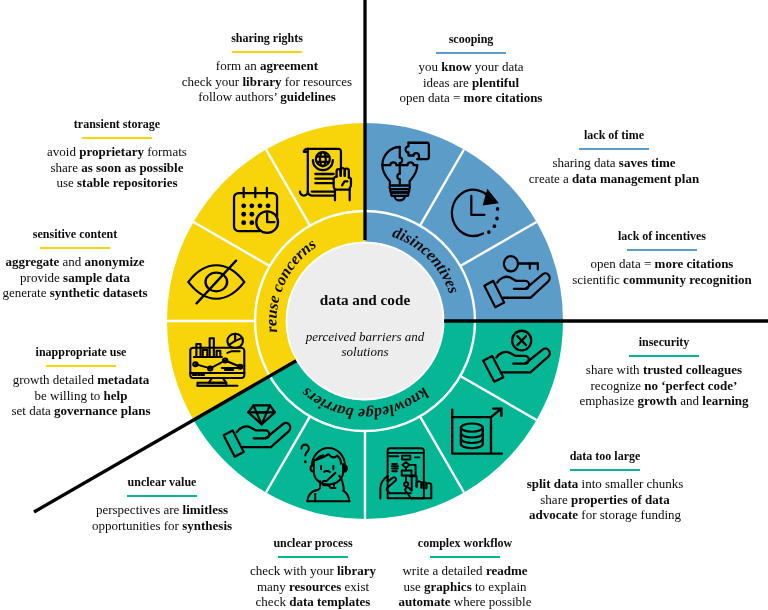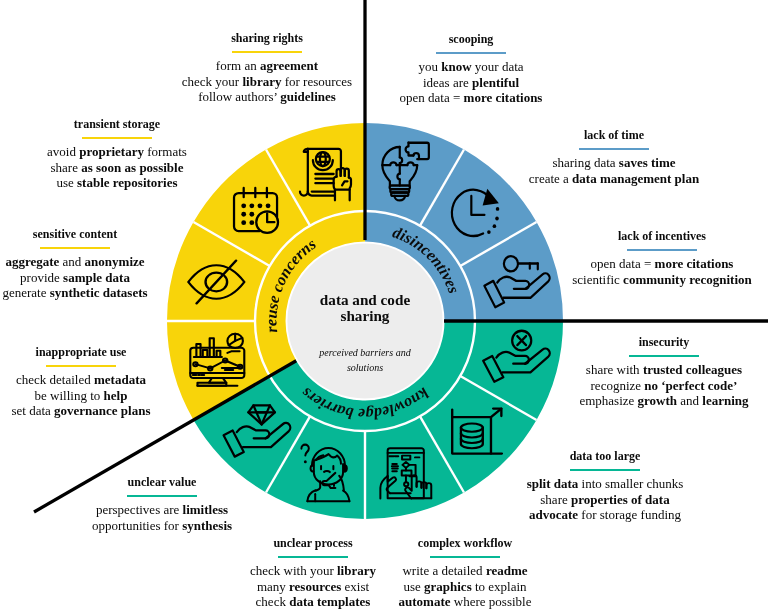--- a/index.html
+++ b/index.html
@@ -9,21 +9,21 @@
        -webkit-font-smoothing:antialiased;}
   #stage{position:relative;width:768px;height:610px;background:#fff;}
   svg.layer{position:absolute;left:0;top:0;}
   .callout{position:absolute;text-align:center;}
   .callout .ttl{font-weight:bold;font-size:12px;line-height:17.5px;white-space:nowrap;}
   .callout .rule{height:2.1px;margin:3.2px auto 5.4px auto;}
   .callout .ln{font-size:13px;line-height:15.6px;white-space:nowrap;}
   .callout .ln b{font-weight:bold;}
   .center-txt{position:absolute;text-align:center;width:160px;}
   .center-txt .t1{font-weight:bold;font-size:15.2px;line-height:16px;}
-  .center-txt .t2{font-style:italic;font-size:10px;line-height:14.8px;margin-top:22px;}
+  .center-txt .t2{font-style:italic;font-size:13px;line-height:14.8px;margin-top:22px;}
 </style>
 </head>
 <body>
 
 <div id="stage">
   <svg class="layer" id="wheel" width="768" height="610" viewBox="0 0 768 610">
     <g>
       <path d="M365.0,123.0A198.0,198.0 0 0 0 266.0,149.5L310.0,225.7A110.0,110.0 0 0 1 365.0,211.0Z" fill="#F8D40A"></path>
       <path d="M266.0,149.5A198.0,198.0 0 0 0 193.5,222.0L269.7,266.0A110.0,110.0 0 0 1 310.0,225.7Z" fill="#F8D40A"></path>
       <path d="M193.5,222.0A198.0,198.0 0 0 0 167.0,321.0L255.0,321.0A110.0,110.0 0 0 1 269.7,266.0Z" fill="#F8D40A"></path>
@@ -277,21 +277,20 @@
             <path d="M46,1.5 L50.5,11.5 L58.2,28.5"></path>
             <path d="M70.5,1.5 L65.9,11.5 L58.2,28.5"></path>
             <path d="M50.5,11.5 H65.9"></path>
           </g>
         </g>
     </g>
   </svg>
   <div class="center-txt" style="left:285px;top:292px;width:160px;">
     <div class="t1">
         <div>data and code</div>
-        <div>sharing</div>
       </div>
     <div class="t2">
         <div>perceived barriers and</div>
         <div>solutions</div>
       </div>
   </div>
   <div class="callout" style="left:117px;top:30px;width:300px;">
     <div class="ttl">sharing rights</div>
     <div class="rule" style="width:70px;background:#F8D40A;"></div>
     <div class="ln"><span>form an </span><b>agreement</b></div>
@@ -308,21 +307,21 @@
   <div class="callout" style="left:-75px;top:226px;width:300px;">
     <div class="ttl">sensitive content</div>
     <div class="rule" style="width:70px;background:#F8D40A;"></div>
     <div class="ln"><b>aggregate</b><span> and </span><b>anonymize</b></div>
     <div class="ln"><span>provide </span><b>sample data</b></div>
     <div class="ln"><span>generate </span><b>synthetic datasets</b></div>
   </div>
   <div class="callout" style="left:-69px;top:344px;width:300px;">
     <div class="ttl">inappropriate use</div>
     <div class="rule" style="width:70px;background:#F8D40A;"></div>
-    <div class="ln"><span>check detailed </span><b>metadata</b></div>
+    <div class="ln"><span>growth detailed </span><b>metadata</b></div>
     <div class="ln"><span>be willing to </span><b>help</b></div>
     <div class="ln"><span>set data </span><b>governance plans</b></div>
   </div>
   <div class="callout" style="left:321px;top:31px;width:300px;">
     <div class="ttl">scooping</div>
     <div class="rule" style="width:70px;background:#5C9CC8;"></div>
     <div class="ln"><span>you </span><b>know</b><span> your data</span></div>
     <div class="ln"><span>ideas are </span><b>plentiful</b></div>
     <div class="ln"><span>open data = </span><b>more citations</b></div>
   </div>

